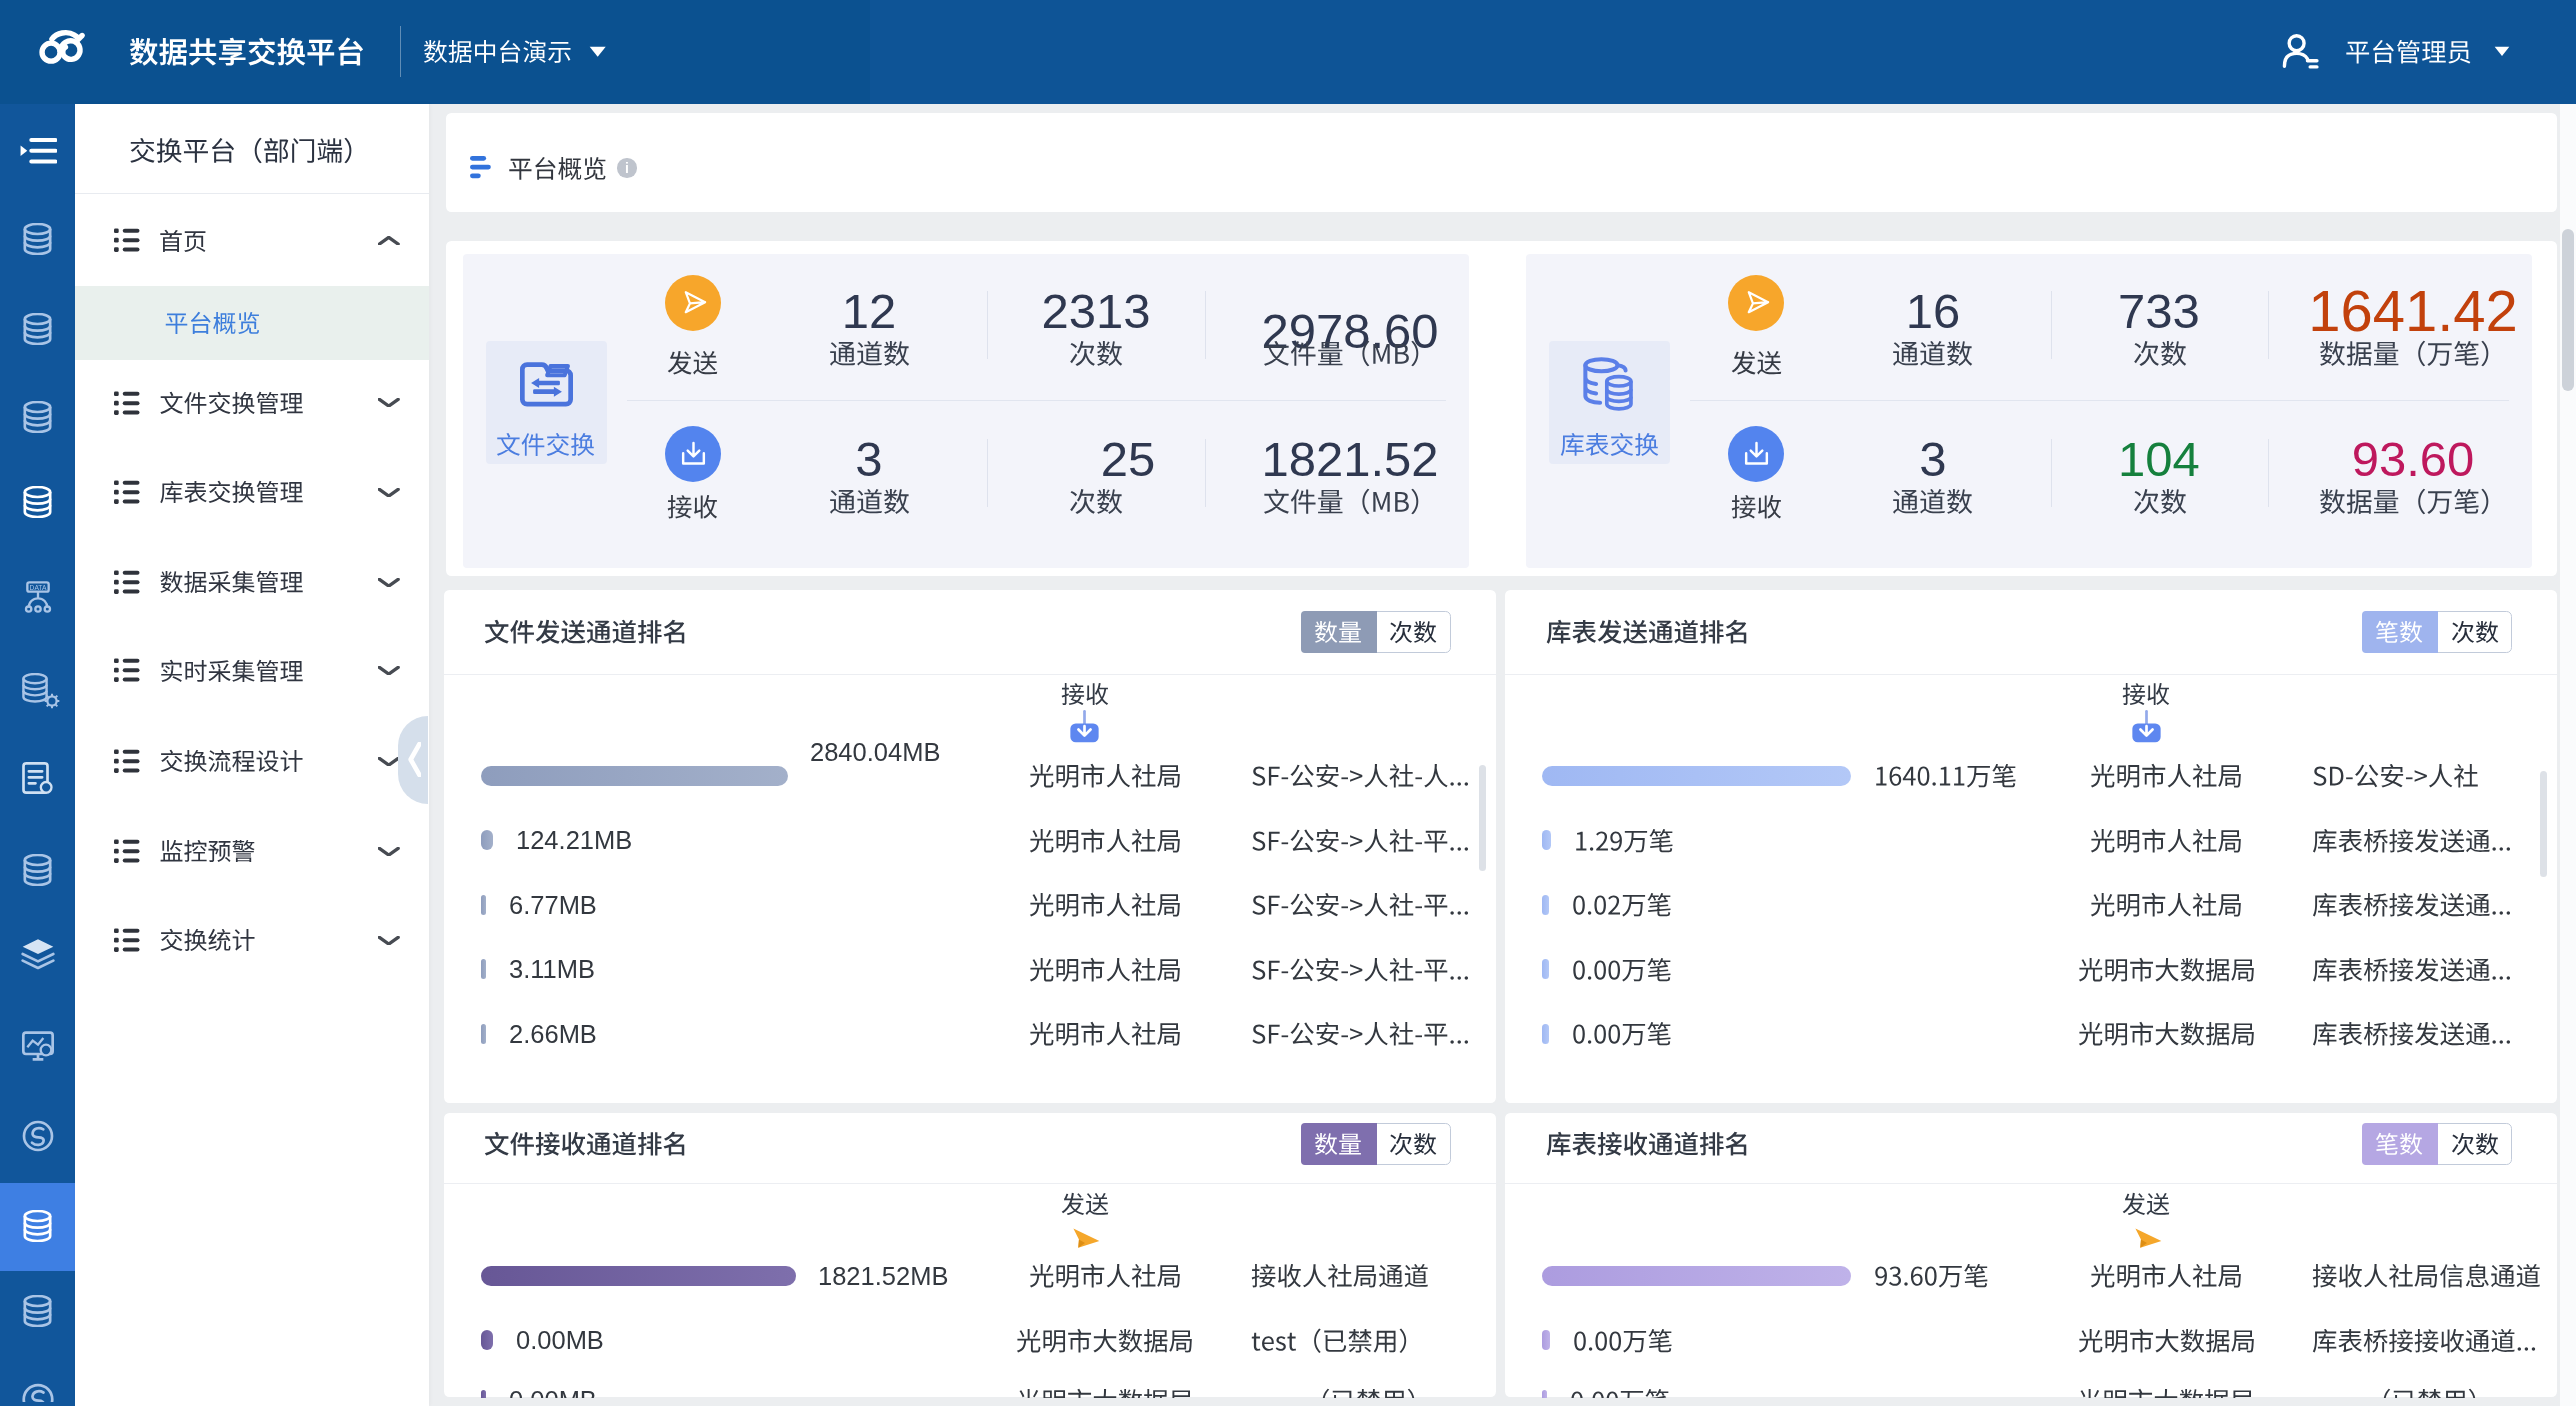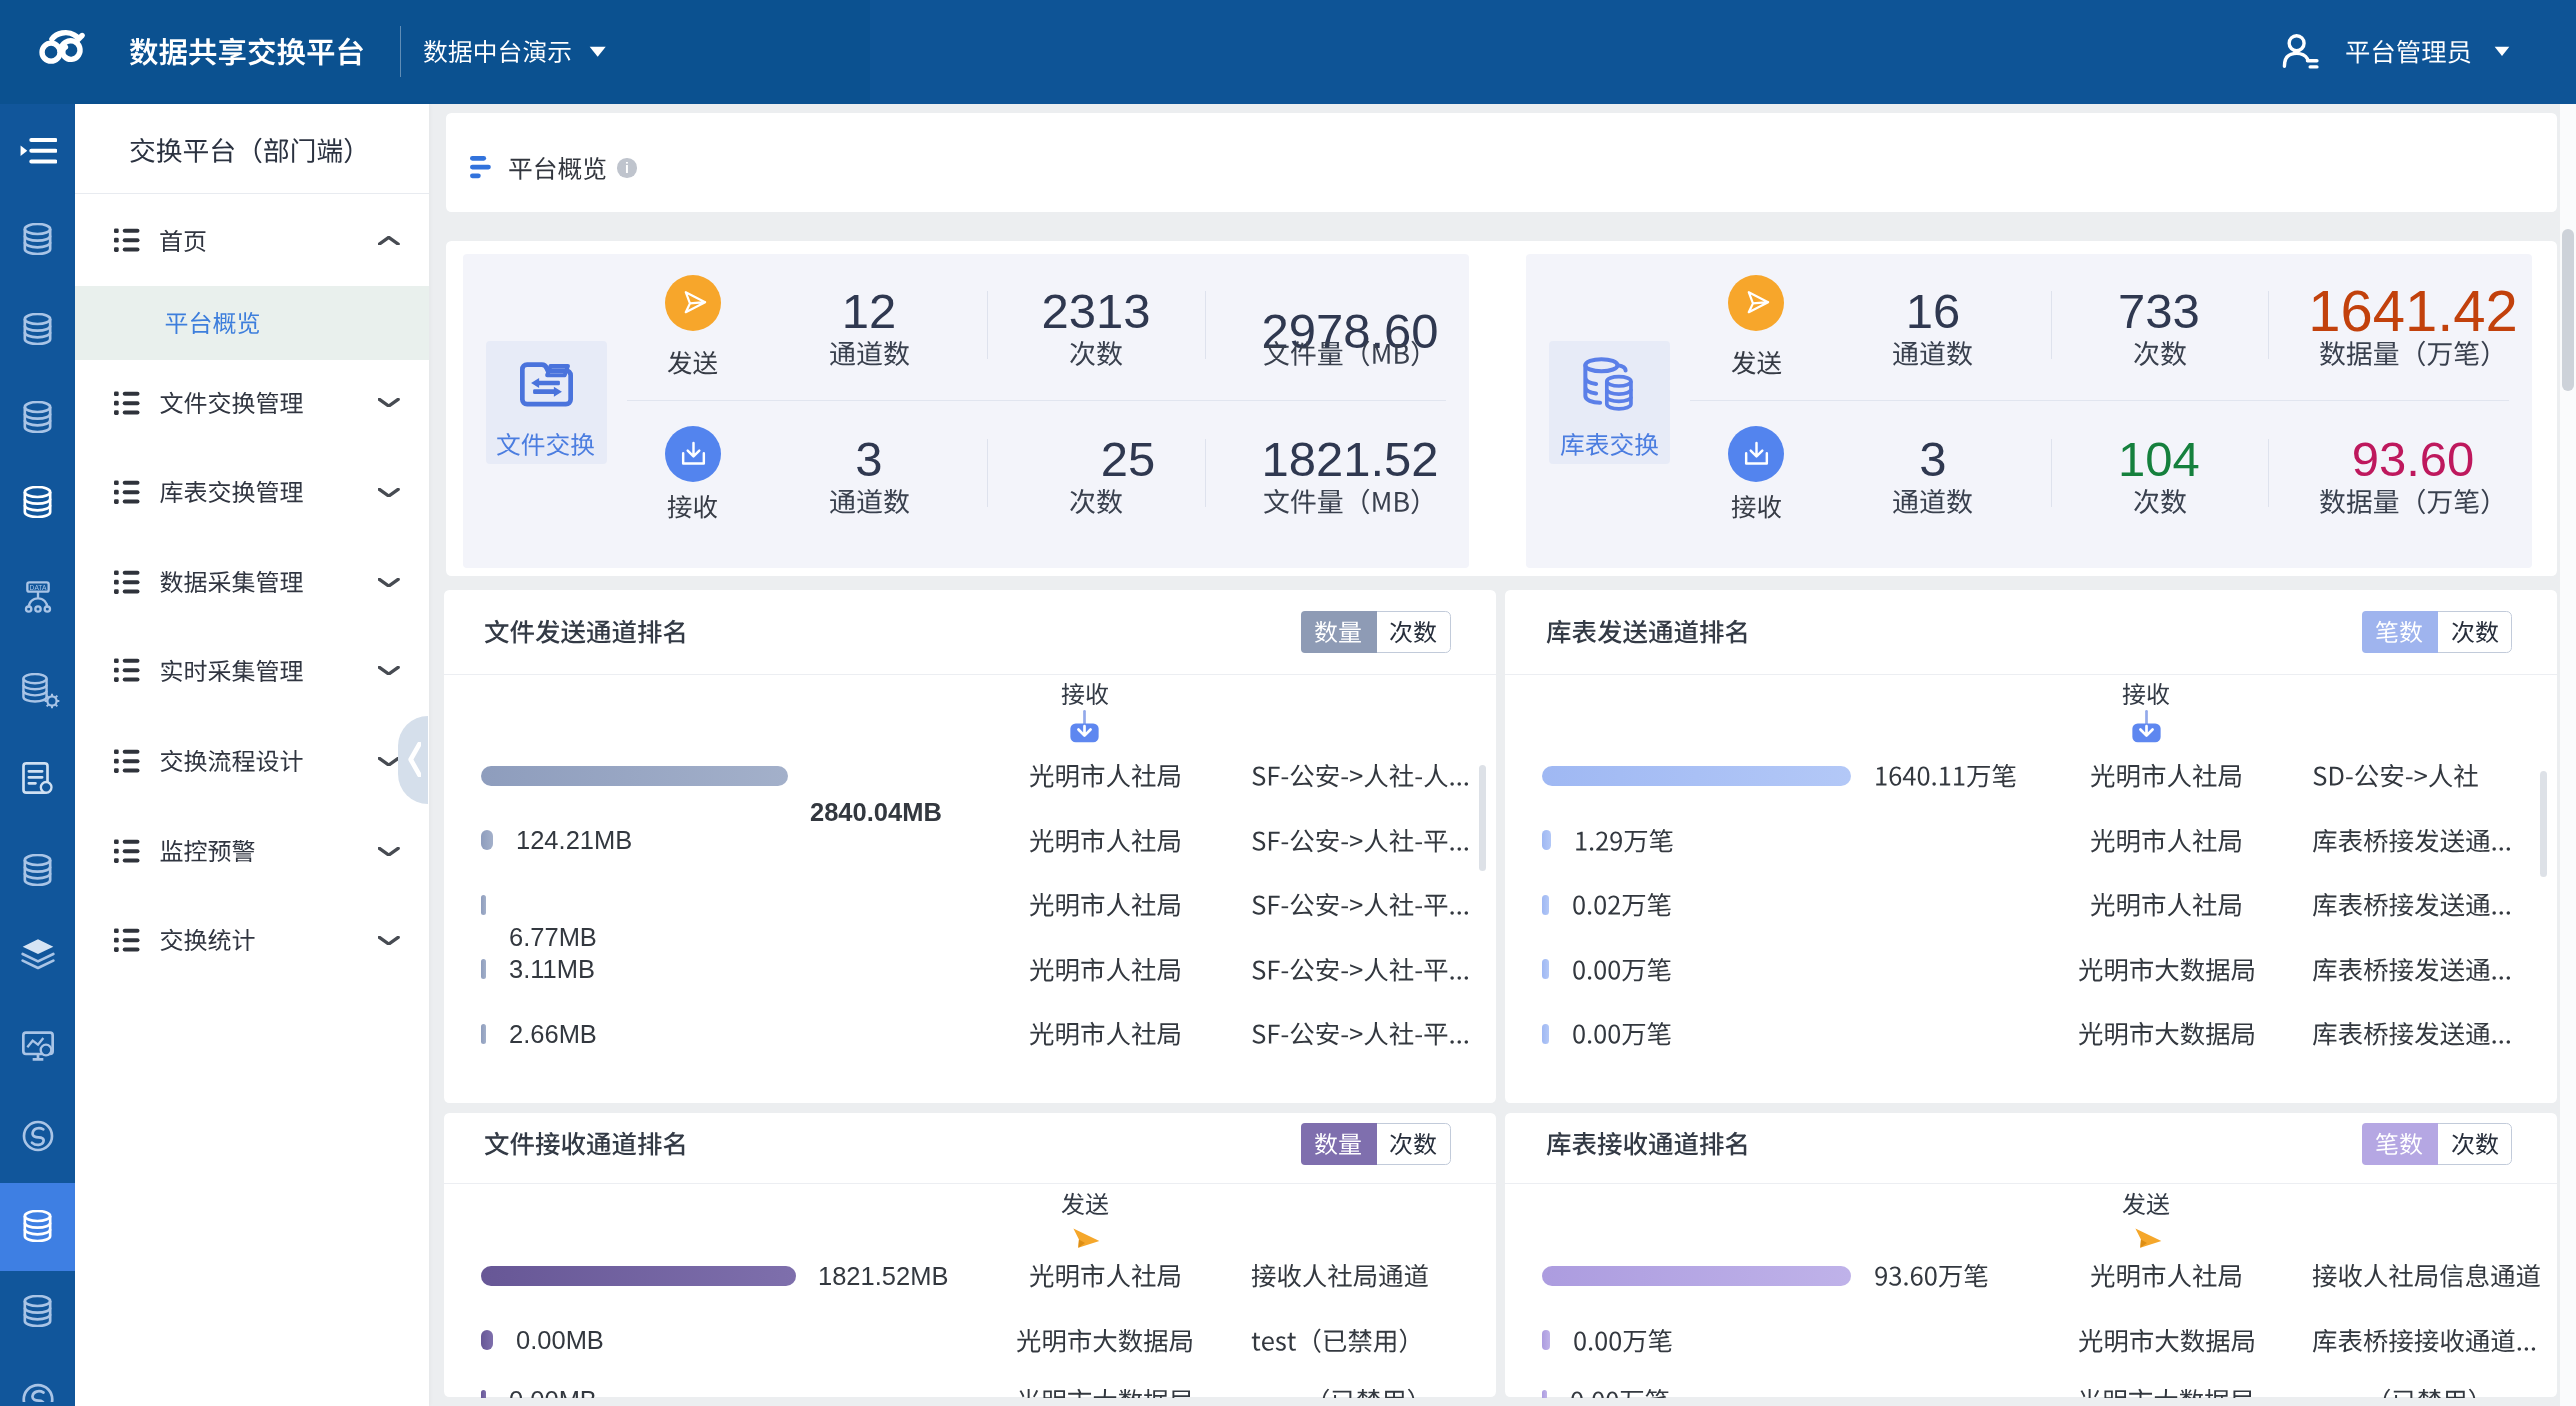--- a/index.html
+++ b/index.html
@@ -870,37 +870,37 @@
     <div class="abs" style="left:444px;top:674px;width:1052px;height:1.3px;background:#ECEEF2"></div>
     <svg style="position:absolute;left:1061px;top:682px;color:#333A45;" width="48" height="24" viewBox="0 0 72 36">
       <use href="#recv" fill="currentColor"></use>
     </svg>
     <svg class="abs" style="left:1069px;top:710px" width="31" height="35" viewBox="0 0 46 52">
       <path d="M23 2 V20" fill="none" stroke="#93A9EA" stroke-width="4" stroke-linecap="round"></path>
       <rect x="2" y="20" width="42" height="28" rx="8" fill="#5E87F0"></rect>
       <path d="M23 24 V36 M14 29 L23 38 L32 29" fill="none" stroke="#fff" stroke-width="4" stroke-linecap="round" stroke-linejoin="round"></path>
     </svg>
     <div class="abs" style="left:481px;top:766px;width:307px;height:20px;background:linear-gradient(90deg,#8E9DBD,#A3B0CA);border-radius:10px"></div>
-    <div style="position:absolute;top:794px;font-size:25.5px;color:#33383F;font-weight:700;line-height:37px;white-space:nowrap;left:810px;">2840.04MB</div>
+    <div style="position:absolute;top:734px;font-size:25.5px;color:#33383F;font-weight:400;line-height:37px;white-space:nowrap;left:810px;">2840.04MB</div>
     <svg style="position:absolute;left:1029px;top:763px;color:#33383F;" width="153" height="25.5" viewBox="0 0 228 38">
       <use href="#dept1" fill="currentColor"></use>
     </svg>
     <svg style="position:absolute;left:1251px;top:763px;color:#33383F;" width="219" height="25.5" viewBox="0 0 326 38">
       <use href="#ch1" fill="currentColor"></use>
     </svg>
     <div class="abs" style="left:481px;top:830px;width:12px;height:20px;background:linear-gradient(90deg,#8E9DBD,#A3B0CA);border-radius:10px"></div>
     <div style="position:absolute;top:822px;font-size:25.5px;color:#33383F;font-weight:400;line-height:37px;white-space:nowrap;left:516px;">124.21MB</div>
     <svg style="position:absolute;left:1029px;top:828px;color:#33383F;" width="153" height="25.5" viewBox="0 0 228 38">
       <use href="#dept1" fill="currentColor"></use>
     </svg>
     <svg style="position:absolute;left:1251px;top:828px;color:#33383F;" width="219" height="25.5" viewBox="0 0 326 38">
       <use href="#ch2" fill="currentColor"></use>
     </svg>
     <div class="abs" style="left:481px;top:895px;width:5.4px;height:20px;background:linear-gradient(90deg,#8E9DBD,#A3B0CA);border-radius:10px"></div>
-    <div style="position:absolute;top:887px;font-size:25.5px;color:#33383F;font-weight:400;line-height:37px;white-space:nowrap;left:509px;margin-top:32px;">6.77MB</div>
+    <div style="position:absolute;top:887px;font-size:25.5px;color:#33383F;font-weight:400;line-height:37px;white-space:nowrap;left:509px;">6.77MB</div>
     <svg style="position:absolute;left:1029px;top:892px;color:#33383F;" width="153" height="25.5" viewBox="0 0 228 38">
       <use href="#dept1" fill="currentColor"></use>
     </svg>
     <svg style="position:absolute;left:1251px;top:892px;color:#33383F;" width="219" height="25.5" viewBox="0 0 326 38">
       <use href="#ch2" fill="currentColor"></use>
     </svg>
     <div class="abs" style="left:481px;top:959px;width:5.4px;height:20px;background:linear-gradient(90deg,#8E9DBD,#A3B0CA);border-radius:10px"></div>
     <div style="position:absolute;top:951px;font-size:25.5px;color:#33383F;font-weight:400;line-height:37px;white-space:nowrap;left:509px;">3.11MB</div>
     <svg style="position:absolute;left:1029px;top:957px;color:#33383F;" width="153" height="25.5" viewBox="0 0 228 38">
       <use href="#dept1" fill="currentColor"></use>

